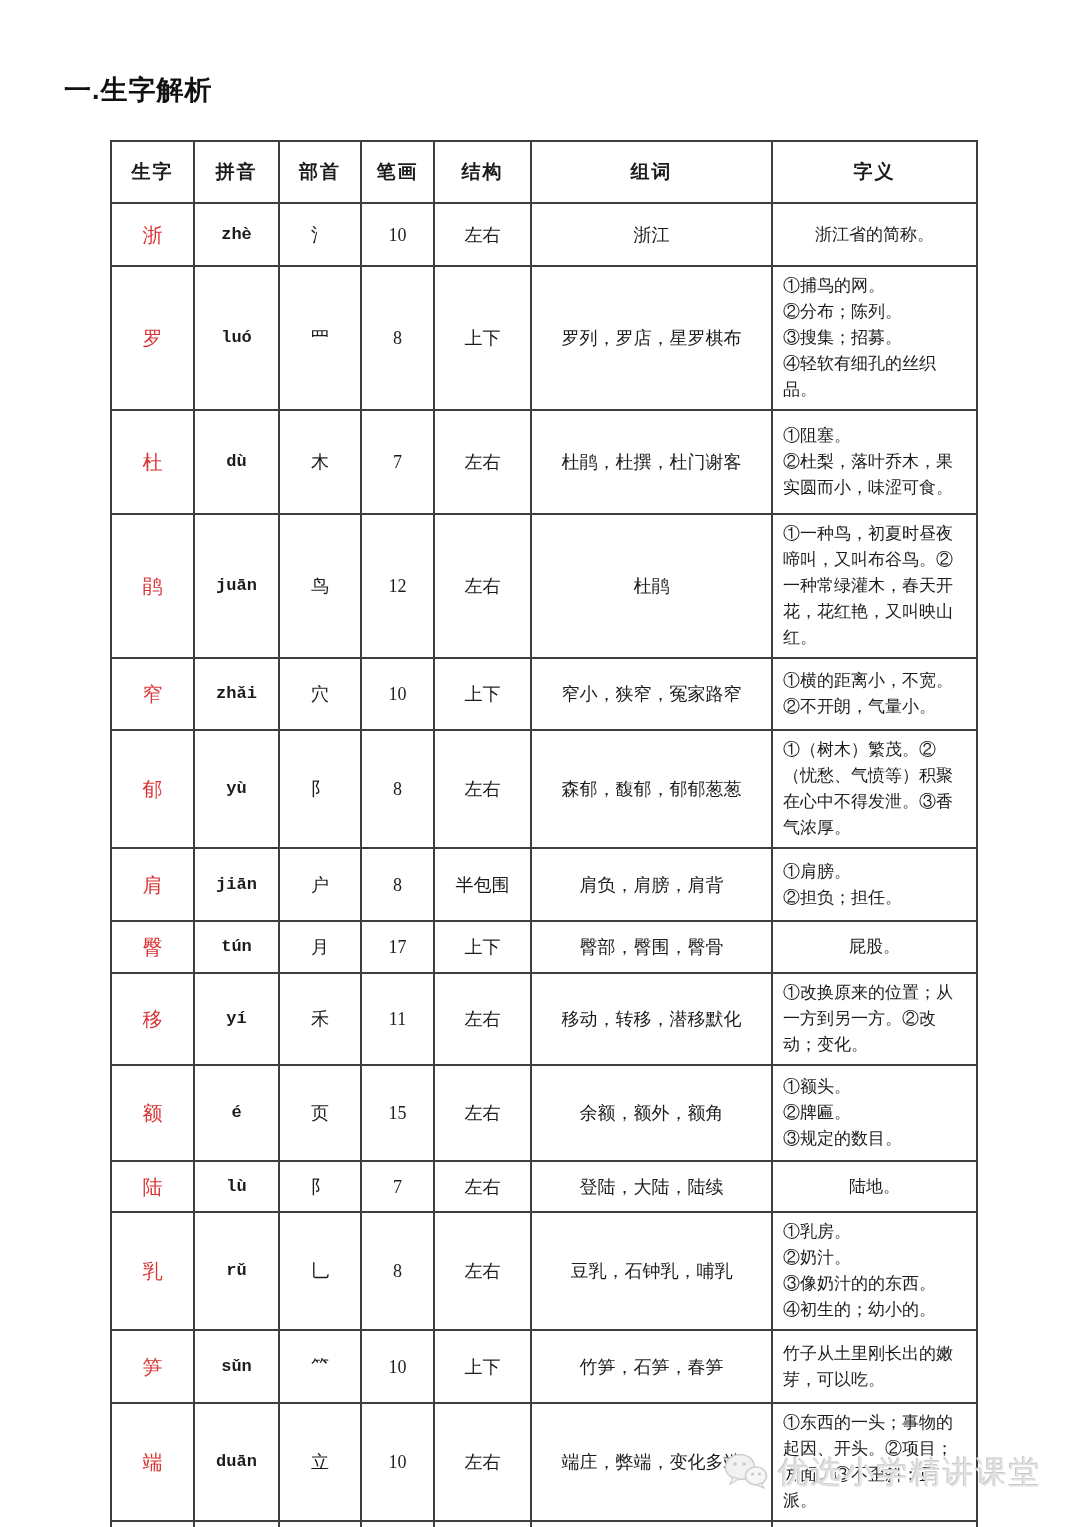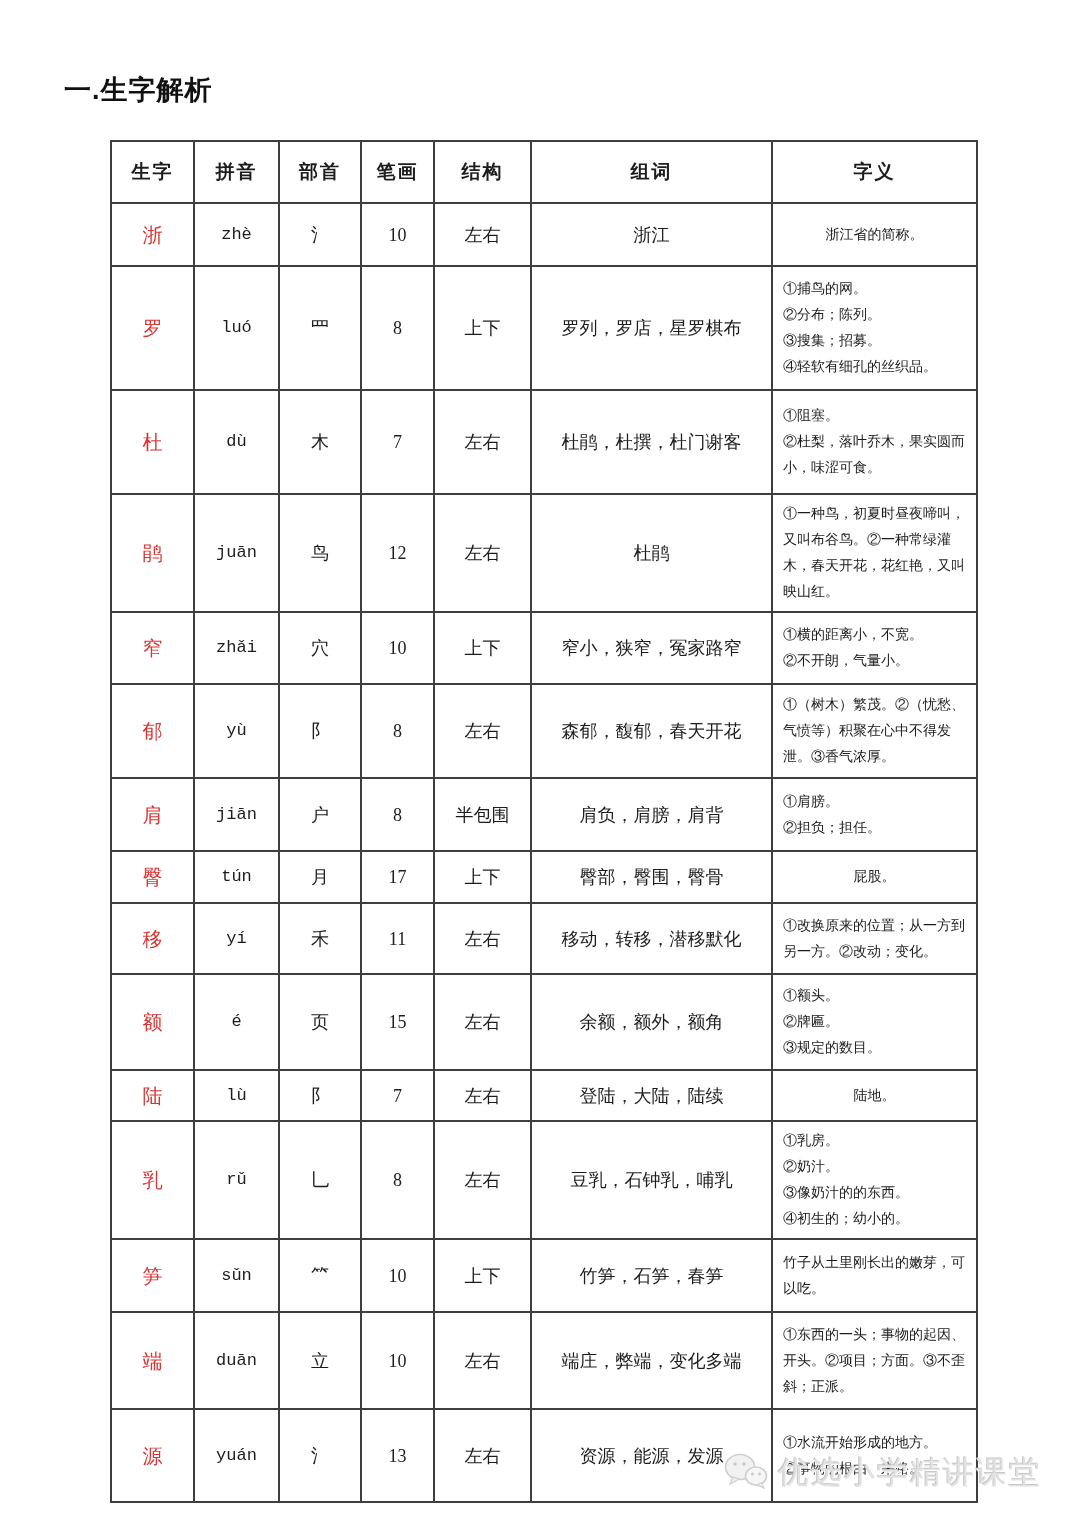--- a/index.html
+++ b/index.html
@@ -53,25 +53,26 @@
   col.c-words  { width: 241px; }
   col.c-meaning{ width: 205px; }
 
   td.char {
     color: var(--char-red, #d93434);
     font-size: 20px;
   }
   td.pinyin {
     font-family: "Liberation Mono", "DejaVu Sans Mono", monospace;
     font-size: 17px;
+    font-weight: bold;
   }
   td.strokes { font-size: 18px; }
   td.words { font-size: 18px; margin-left: 32px; }
   td.meaning {
-    font-size: 14px;
+    font-size: 17px;
     text-align: left;
     padding: 6px 10px;
     white-space: pre-line;
   }
   td.meaning.center {
     text-align: center;
   }
   
   tbody tr:nth-child(1)  td { height: 49px; }
   tbody tr:nth-child(2)  td { height: 110px; }
@@ -184,21 +185,21 @@
       <td class="words">窄小，狭窄，冤家路窄</td>
       <td class="meaning">①横的距离小，不宽。
 ②不开朗，气量小。</td>
     </tr>
         <tr>
       <td class="char">郁</td>
       <td class="pinyin">yù</td>
       <td class="radical">阝</td>
       <td class="strokes">8</td>
       <td class="structure">左右</td>
-      <td class="words">森郁，馥郁，春天开花</td>
+      <td class="words">森郁，馥郁，郁郁葱葱</td>
       <td class="meaning">①（树木）繁茂。②（忧愁、气愤等）积聚在心中不得发泄。③香气浓厚。</td>
     </tr>
         <tr>
       <td class="char">肩</td>
       <td class="pinyin">jiān</td>
       <td class="radical">户</td>
       <td class="strokes">8</td>
       <td class="structure">半包围</td>
       <td class="words">肩负，肩膀，肩背</td>
       <td class="meaning">①肩膀。

